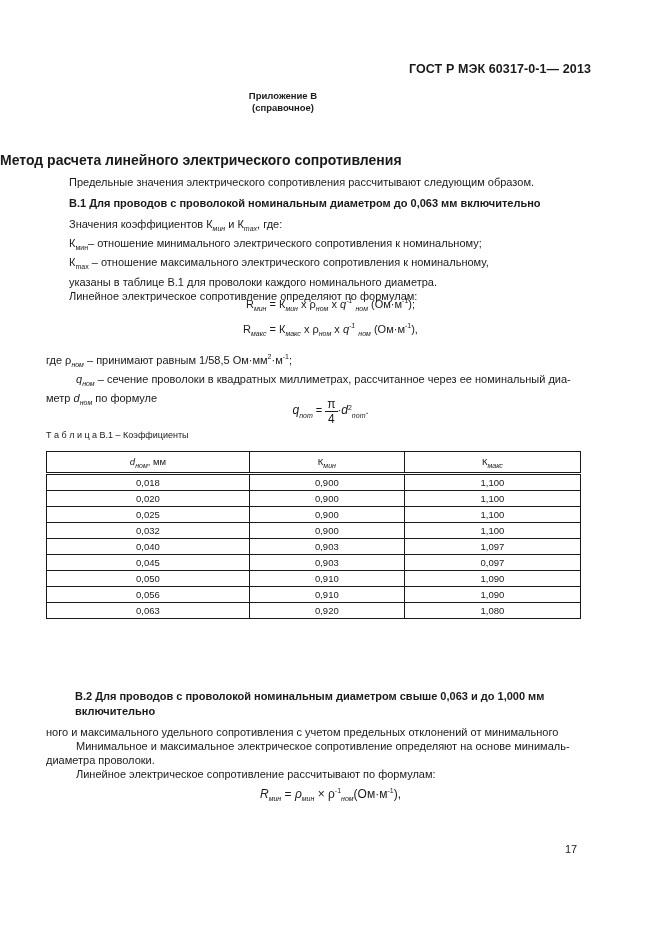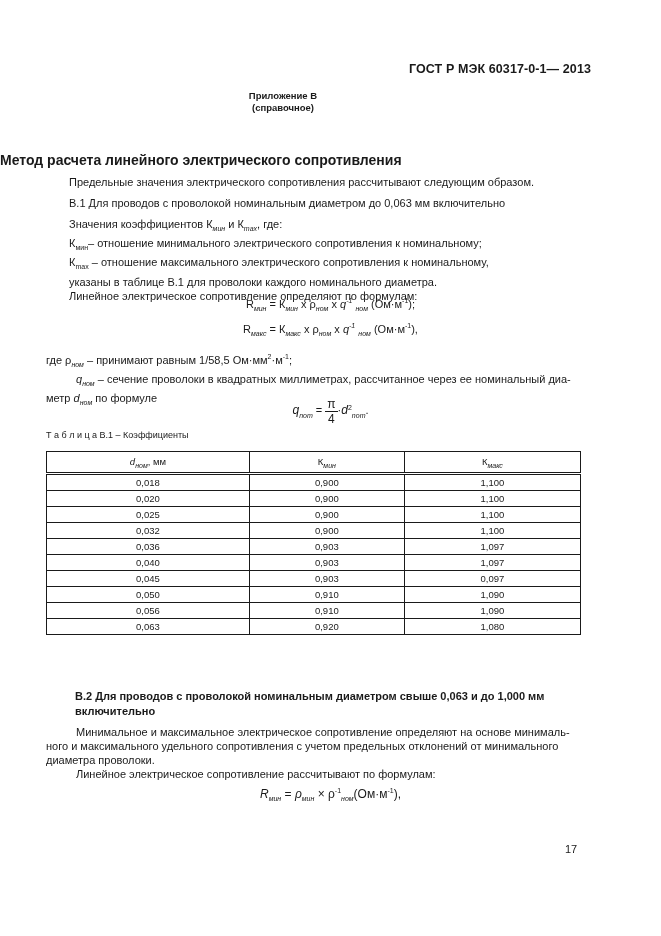--- a/index.html
+++ b/index.html
@@ -3,21 +3,21 @@
 <meta charset="utf-8">
 <style>
   html, body { margin:0; padding:0; background:#ffffff; }
   body { width:661px; height:936px; position:relative; overflow:hidden;
          font-family:"Liberation Sans", sans-serif; color:#1a1a1a; font-size:11px; }
   .abs { position:absolute; }
   .hdr { right:70px; top:62px; font-weight:bold; font-size:12.5px; letter-spacing:0.1px; }
   .annex { left:0; width:566px; top:90px; text-align:center; font-weight:bold; font-size:9.5px; line-height:12px; }
   .title { left:0; width:661px; top:152px; text-align:left; font-weight:bold; font-size:14px; }
   .p { left:69px; font-size:11px; }
-  .bold { font-weight:normal; }
+  .bold { font-weight:bold; }
   sub, sup { font-size:7px; }
   .it { font-style:italic; }
   .formula { left:0; width:661px; text-align:center; font-size:11px; }
   table.coef { position:absolute; left:46px; top:451px; width:535px; border-collapse:collapse; font-size:9.5px; }
   table.coef td, table.coef th { border:1px solid #1a1a1a; text-align:center; height:15px; padding:0; font-weight:normal; }
   table.coef thead th { height:20px; border-bottom:3px double #1a1a1a; }
   .pg { left:565px; top:843px; font-size:11px; }
   .frac { display:inline-block; vertical-align:middle; text-align:center; font-size:12px; line-height:14px; }
   .frac .num { display:block; border-bottom:1px solid #1a1a1a; padding:0 2px; }
   .frac .den { display:block; }
@@ -89,25 +89,20 @@
         <td>0,025</td>
         <td>0,900</td>
         <td>1,100</td>
       </tr>
     <tr>
         <td>0,032</td>
         <td>0,900</td>
         <td>1,100</td>
       </tr>
     <tr>
-        <td>0,036</td>
-        <td>0,903</td>
-        <td>1,097</td>
-      </tr>
-    <tr>
         <td>0,040</td>
         <td>0,903</td>
         <td>1,097</td>
       </tr>
     <tr>
         <td>0,045</td>
         <td>0,903</td>
         <td>0,097</td>
       </tr>
     <tr>
@@ -127,22 +122,22 @@
       </tr>
   </tbody>
 </table>
 
 <div class="abs" style="left:75px; top:689px; font-weight:bold; font-size:11px; line-height:15px;">
   <div>В.2 Для проводов с проволокой номинальным диаметром свыше 0,063 и до 1,000 мм</div>
   <div>включительно</div>
 </div>
 
 <div class="abs" style="left:46px; top:725px; width:540px; line-height:14px; text-align:justify;">
+  <div>ного и максимального удельного сопротивления с учетом предельных отклонений от минимального</div>
   <div style="padding-left:30px;">Минимальное и максимальное электрическое сопротивление определяют на основе минималь-</div>
-  <div>ного и максимального удельного сопротивления с учетом предельных отклонений от минимального</div>
   <div>диаметра проволоки.</div>
   <div style="padding-left:30px;">Линейное электрическое сопротивление рассчитывают по формулам:</div>
 </div>
 
 <div class="abs formula" style="top:787px; font-size:12px;">
   <span class="it">R</span><sub class="it">мин</sub><span> = </span><span class="it">ρ</span><sub class="it">мин</sub><span> × </span><span>ρ</span><sup>-1</sup><sub class="it">ном</sub><span>(Ом·м</span><sup>-1</sup><span>),</span>
 </div>
 
 <div class="abs pg">17</div>
 

